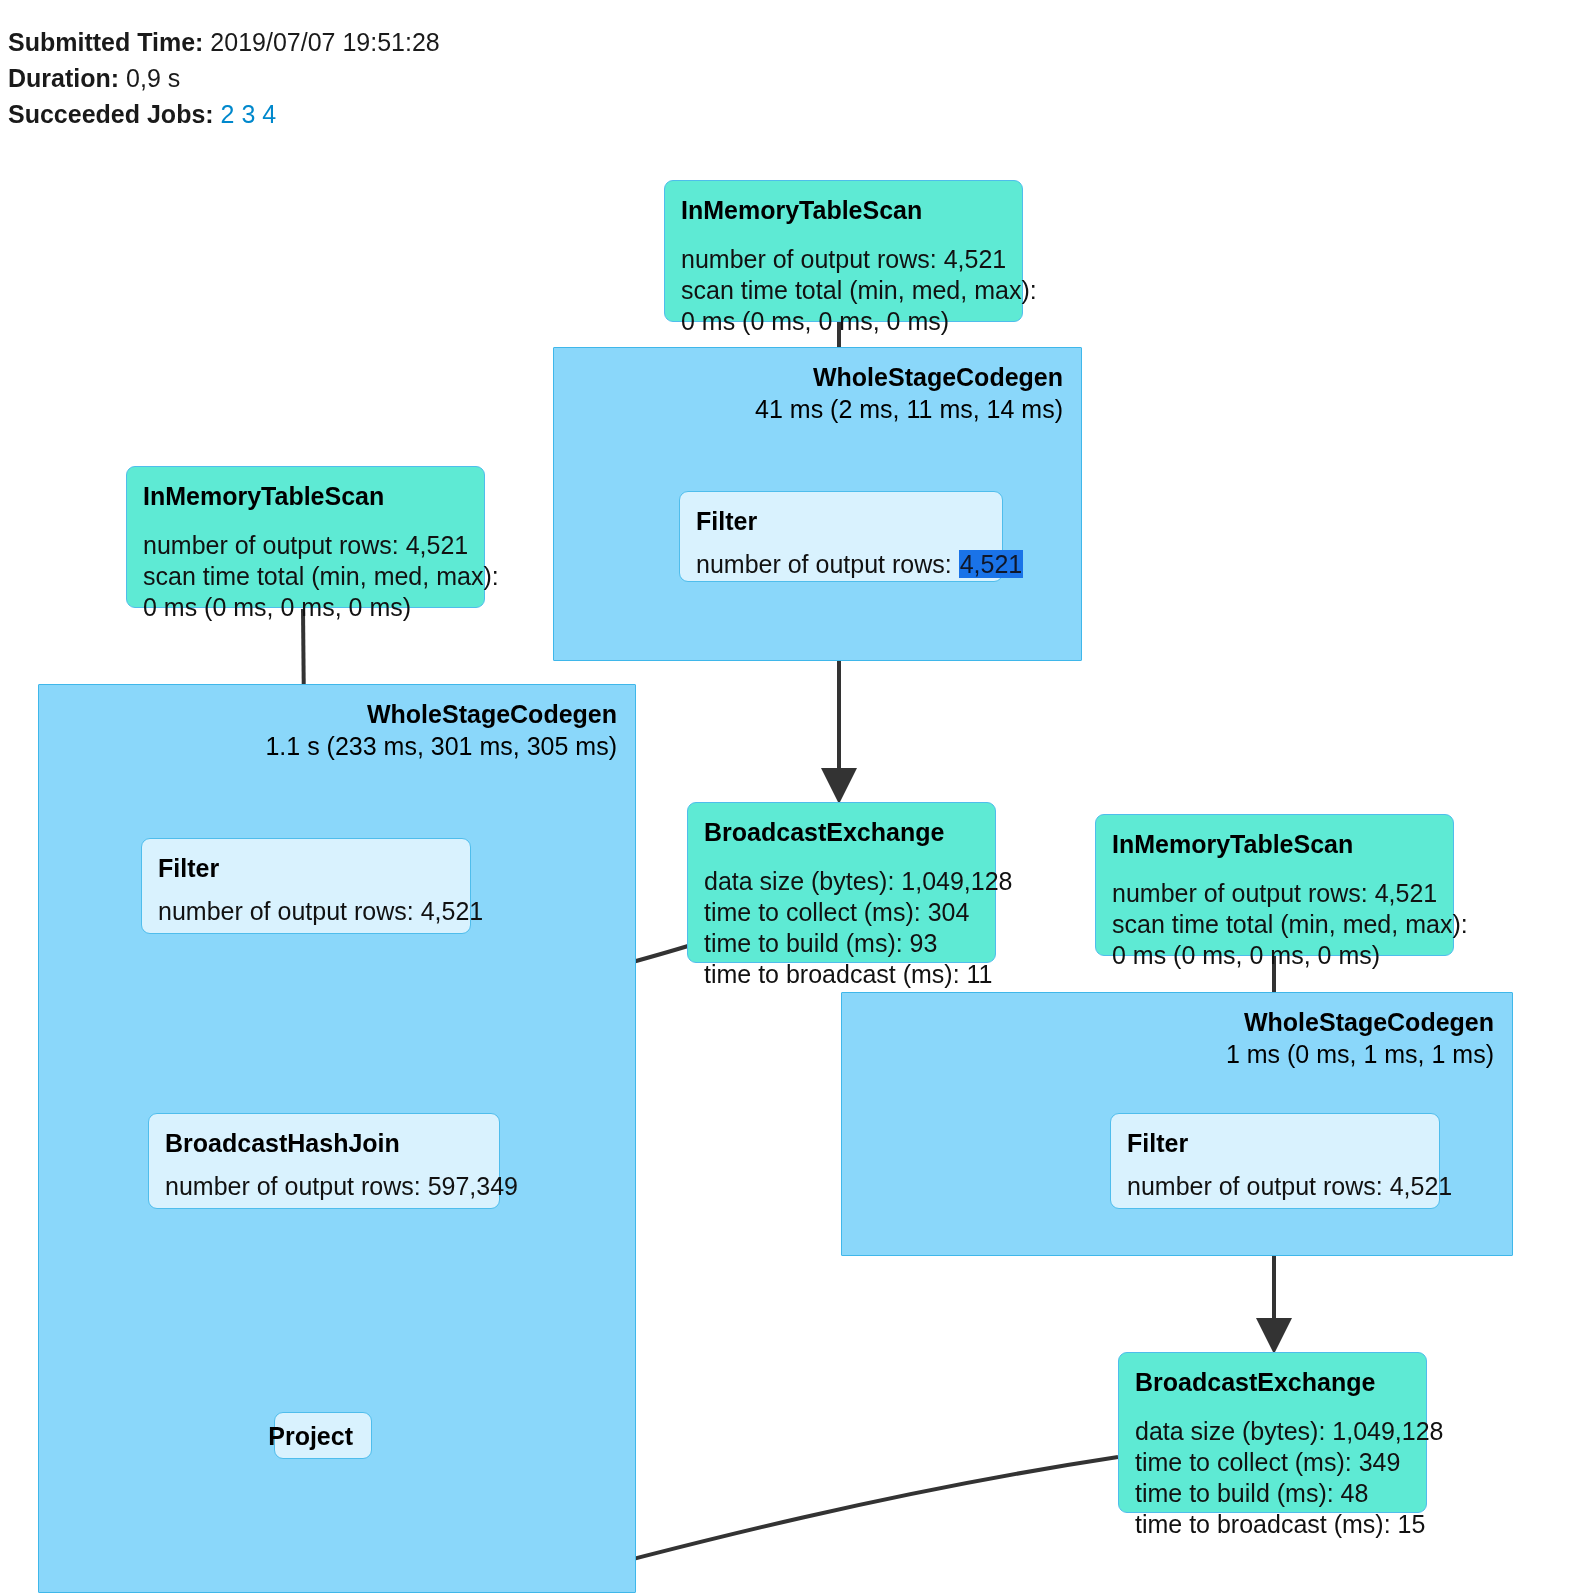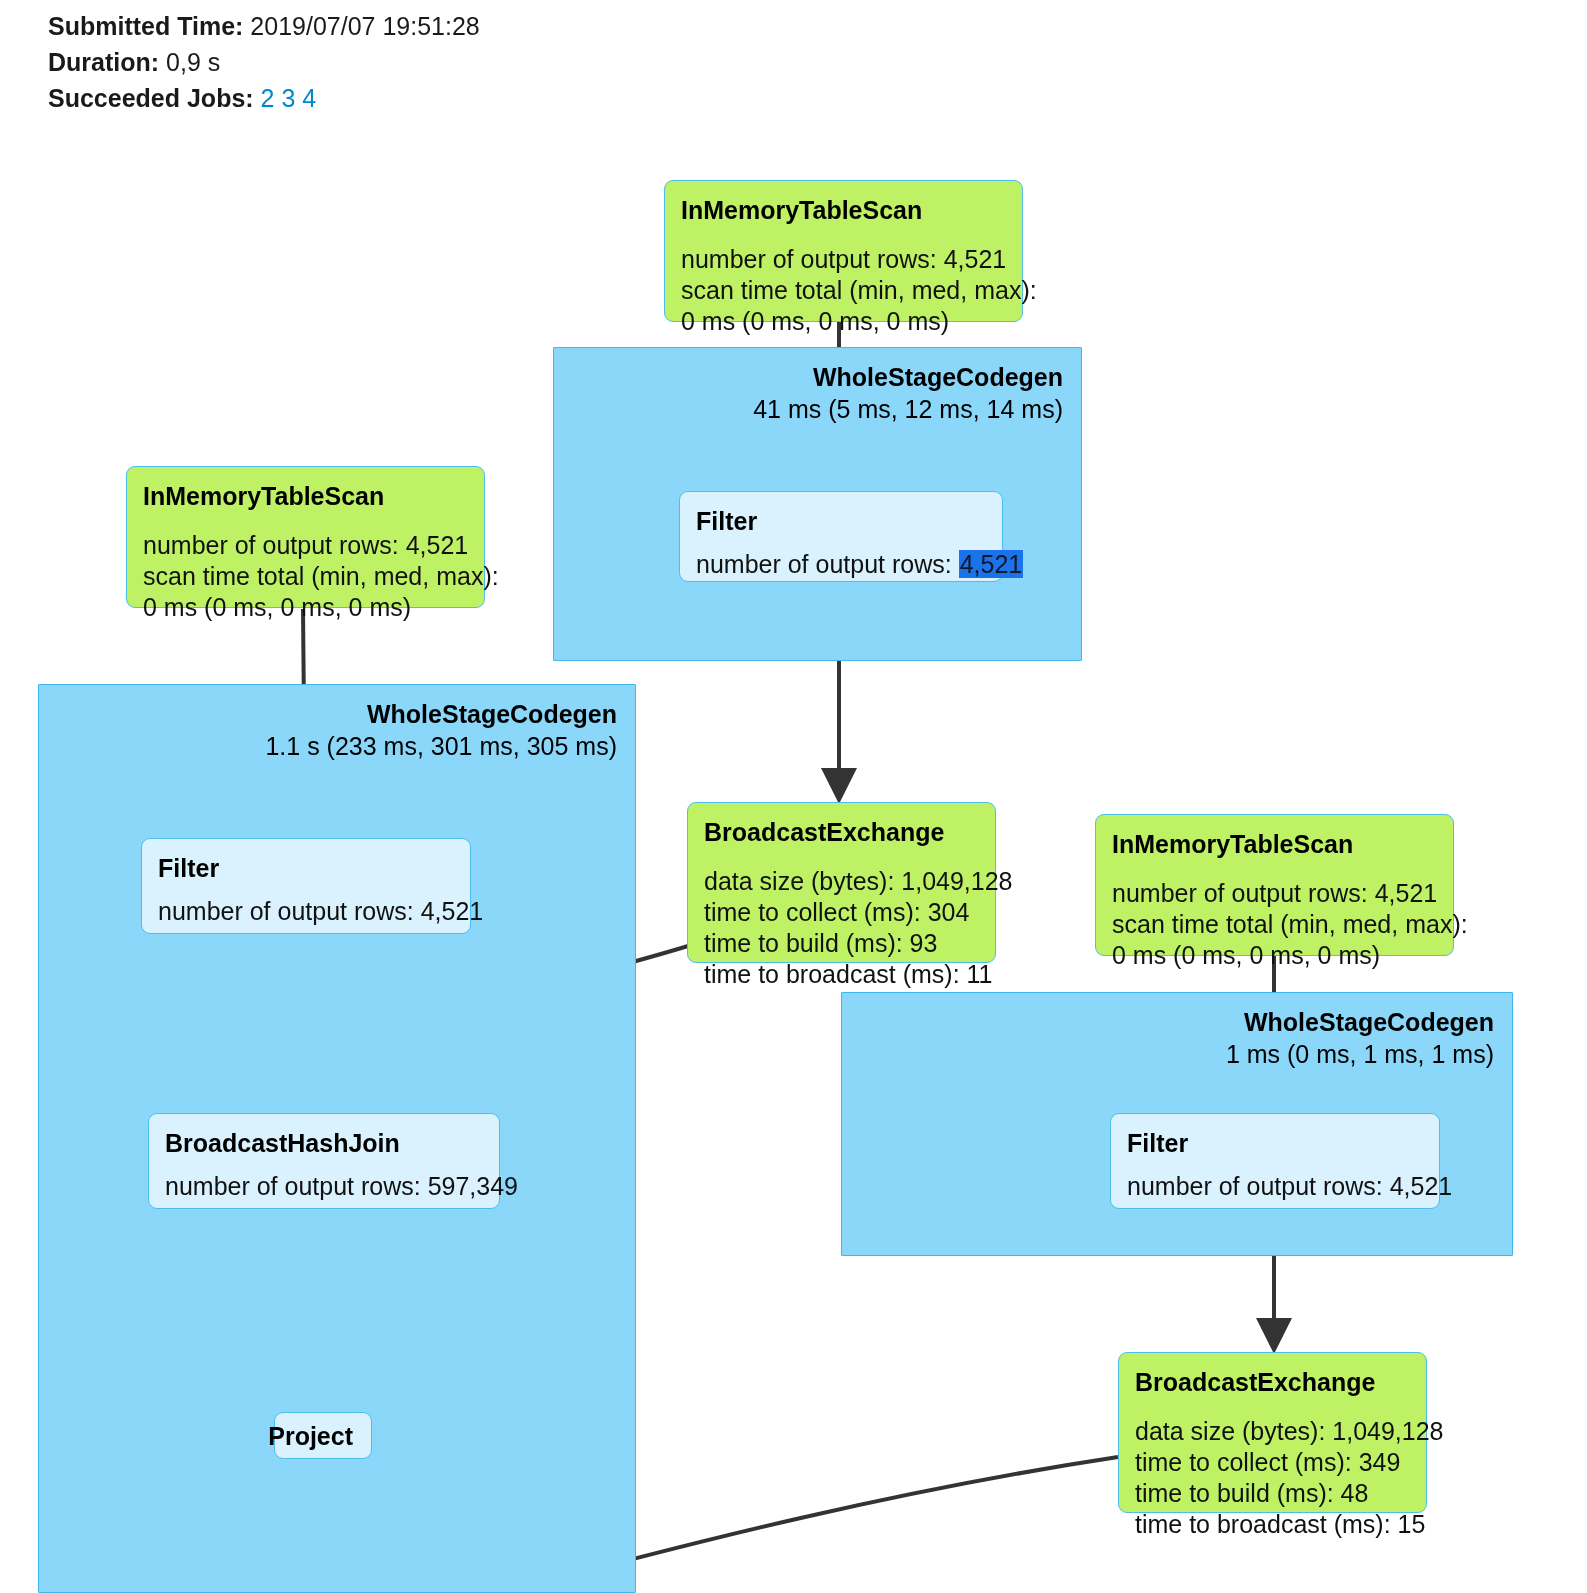--- a/index.html
+++ b/index.html
@@ -4,34 +4,34 @@
 <style>
   html,body{margin:0;padding:0;background:#ffffff;}
   body{
     width:1587px;height:1593px;position:relative;overflow:hidden;
     font-family:"Liberation Sans",sans-serif;
     color:#000;
     -webkit-font-smoothing:antialiased;
   }
 
   
-  #header{position:absolute;left:8px;top:8px;width:1200px;margin-left:40px;}
+  #header{position:absolute;left:8px;top:24px;width:1200px;}
   .hline{font-size:25px;line-height:36px;color:#1a1a1a;white-space:nowrap;}
   .hlabel{font-weight:bold;}
   .hval{font-weight:normal;}
   .joblink{color:#0088cc;text-decoration:none;cursor:pointer;}
 
   
   #edges{position:absolute;left:0;top:0;width:1587px;height:1593px;pointer-events:none;}
 
   
   .node{
     position:absolute;box-sizing:border-box;
     border:1.5px solid #4fbdec;border-radius:9px;
-    background:#bef264;
+    background:#5eead4;
     padding:14px 16px 14px 16px;
   }
   .node.inner{background:#d9f2fe;}
   .node .title{
     font-size:25px;font-weight:bold;line-height:30px;color:#000;
     white-space:nowrap;
   }
   .node .metrics{
     font-size:25px;line-height:31px;color:#111;margin-top:19px;white-space:nowrap;
   }
@@ -97,21 +97,21 @@
   <path d="M 323 1209 L 323 1405" fill="none" stroke="#333333" stroke-width="4" marker-end="url(#arrow)"></path>
 
   <path d="M 323 1462 L 330 1593" fill="none" stroke="#333333" stroke-width="4"></path>
 
   <path d="M 1118 1457 C 900 1490 700 1540 505 1593" fill="none" stroke="#333333" stroke-width="4"></path>
 </svg>
 
 <div class="wsc" style="left:553px;top:347px;width:529px;height:314px;">
   <div class="wsc-label">
     <span class="wsc-name">WholeStageCodegen</span>
-    <span class="wsc-time">41 ms (5 ms, 12 ms, 14 ms)</span>
+    <span class="wsc-time">41 ms (2 ms, 11 ms, 14 ms)</span>
   </div>
 </div>
 
 <div class="wsc" style="left:38px;top:684px;width:598px;height:909px;">
   <div class="wsc-label">
     <span class="wsc-name">WholeStageCodegen</span>
     <span class="wsc-time">1.1 s (233 ms, 301 ms, 305 ms)</span>
   </div>
 </div>
 

